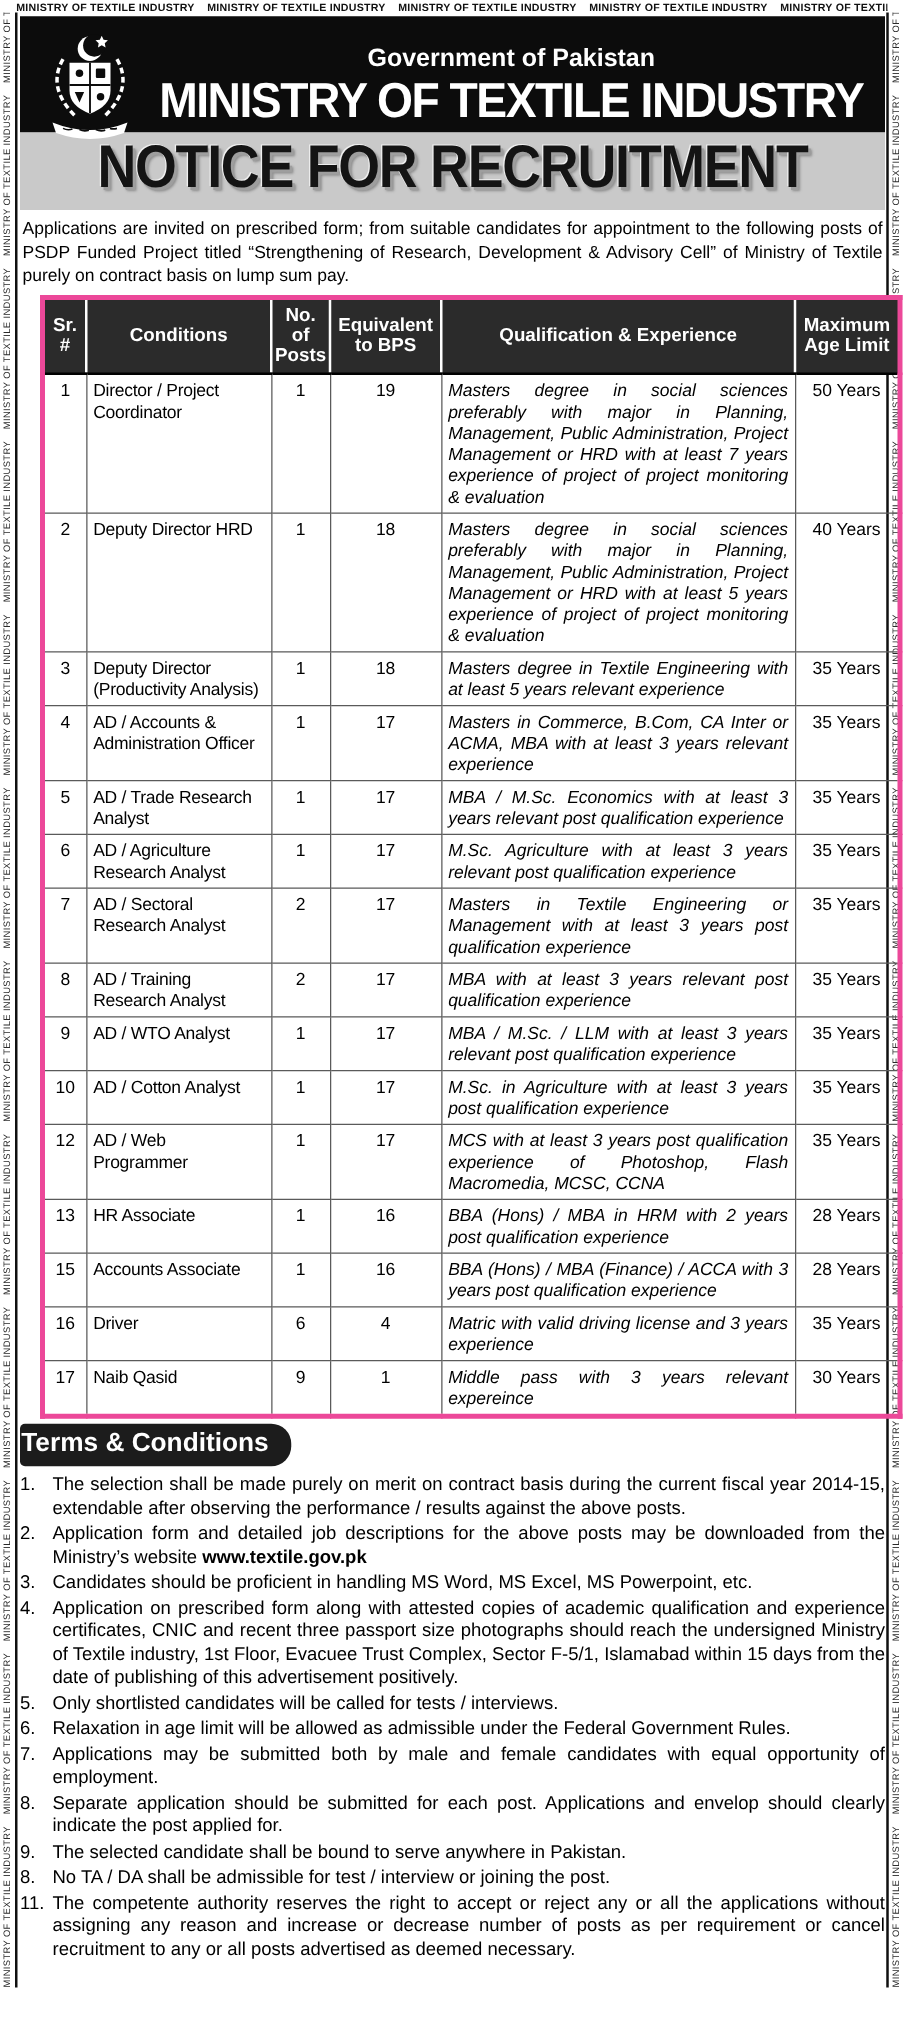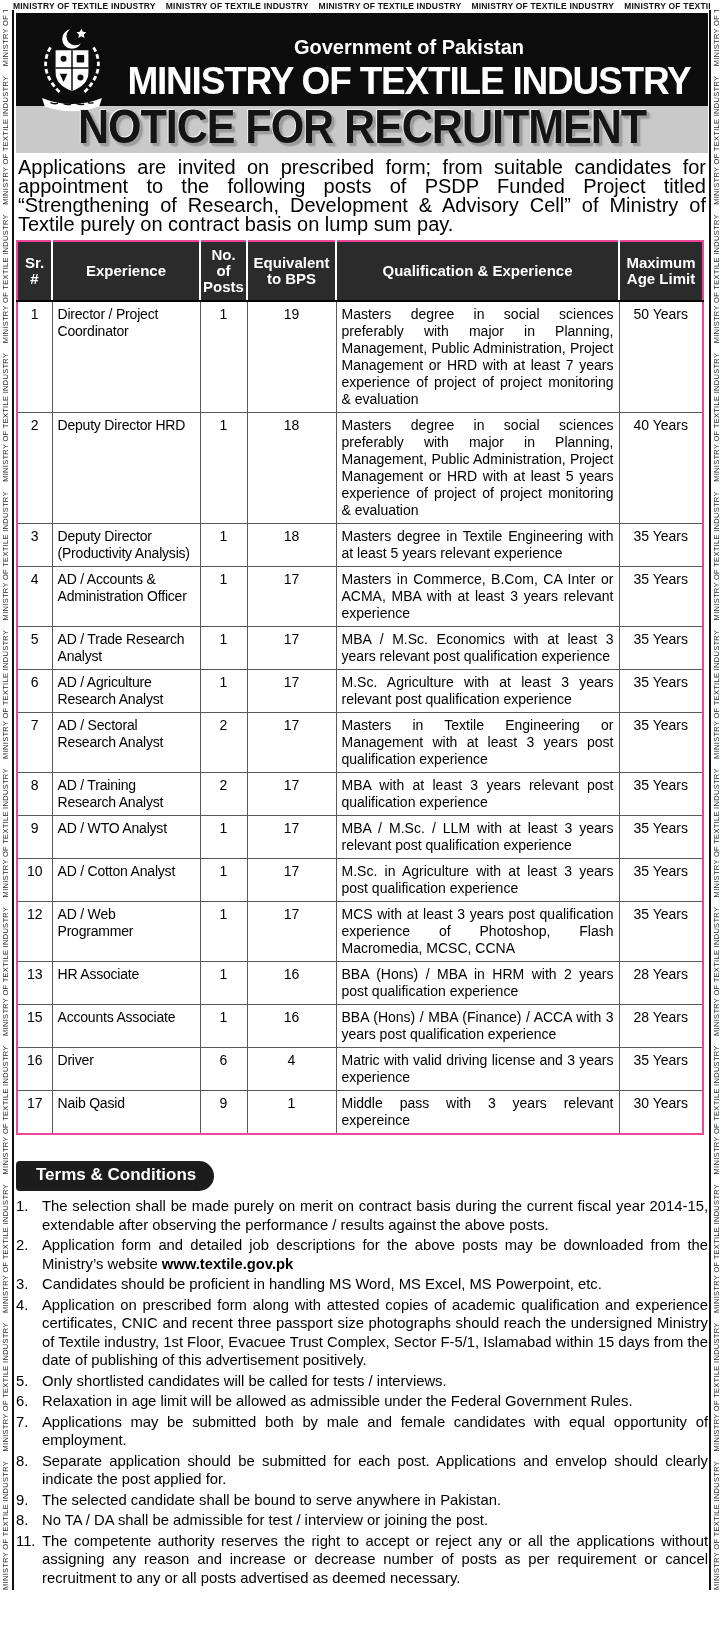--- a/index.html
+++ b/index.html
@@ -24,42 +24,42 @@
 
   
   .header-box { background:#0c0c0c; height:93px; display:flex; align-items:center; padding:20px 10px 3px 8px; }
   .emblem { flex:0 0 96px; display:flex; justify-content:center; }
   .header-text { flex:1; text-align:center; color:#fff; }
   .govt { font-size:20px; font-weight:bold; margin-bottom:3px; }
   .ministry { font-size:37px; font-weight:bold; letter-spacing:-1.2px; line-height:38px;
               transform:scaleY(1.06); transform-origin:center; white-space:nowrap; }
 
   
-  .banner { background:#c9c9c9; height:47px; display:flex; align-items:center; justify-content:center; }
+  .banner { background:#c9c9c9; height:62px; display:flex; align-items:center; justify-content:center; }
   .banner span { font-size:43px; font-weight:bold; letter-spacing:-1px; color:#141414;
                  transform:scaleY(1.12); transform-origin:center bottom; white-space:nowrap;
                  text-shadow:-1px -1px 0 #efefef, 2px 2px 0 #9e9e9e, 3px 3px 2px #8c8c8c; }
 
-  .intro { margin:5px 2px 6px; font-size:20px; line-height:19px; text-align:justify; color:#000; }
-
-  
-  table { width:588px; border-collapse:collapse; border:2px solid #ec4899; table-layout:fixed; }
+  .intro { margin:5px 2px 6px; font-size:14px; line-height:19px; text-align:justify; color:#000; }
+
+  
+  table { width:588px; border-collapse:collapse; border:4px solid #ec4899; table-layout:fixed;margin-left:16px; }
   th { background:#2b2b2b; color:#fff; font-size:15px; font-weight:bold; line-height:16px;
        padding:5px 2px; text-align:center; vertical-align:middle; border-left:2px solid #fff;
        border-bottom:2px solid #000; }
   th:first-child { border-left:none; }
   td { border:1px solid #5a5a5a; font-size:14px; line-height:17px; padding:4px 5px;
        vertical-align:top; color:#000; }
   td.c { text-align:center; }
-  td.j { text-align:justify; }
+  td.j { text-align:justify;font-style:italic; }
   td.d { letter-spacing:-.2px; }
 
   
-  .terms-pill { display:inline-block; background:#1c1c1c; color:#fff; font-size:17px; font-weight:bold;
-                margin:26px 0 6px; padding:4px 18px 6px 20px; border-radius:4px 16px 16px 4px; }
+  .terms-pill { display:inline-block; background:#1c1c1c; color:#fff; font-size:21px; font-weight:bold;
+                margin:4px 0 6px; padding:4px 18px 6px 1px; border-radius:4px 16px 16px 4px; }
   .term-item { display:flex; font-size:14.8px; line-height:18.5px; margin-bottom:2px; color:#000; }
   .term-num { flex:0 0 26px; }
   .term-body { flex:1; text-align:justify; }
   .term-link { font-weight:bold; cursor:pointer; }
 </style>
 </head>
 <body>
 
 <div class="page">
 
@@ -118,21 +118,21 @@
         <col style="width:35px">
           <col style="width:148px">
           <col style="width:47px">
         <col style="width:89px">
           <col style="width:283px">
           <col style="width:84px">
       </colgroup>
       <thead>
         <tr>
           <th>Sr. #</th>
-          <th>Experience</th>
+          <th>Conditions</th>
           <th>No. of Posts</th>
           <th>Equivalent to BPS</th>
           <th>Qualification &amp; Experience</th>
           <th>Maximum Age Limit</th>
         </tr>
       </thead>
       <tbody id="rows-body">
   <tr>
     <td class="c">1</td>
     <td class="d">Director / Project Coordinator</td>

